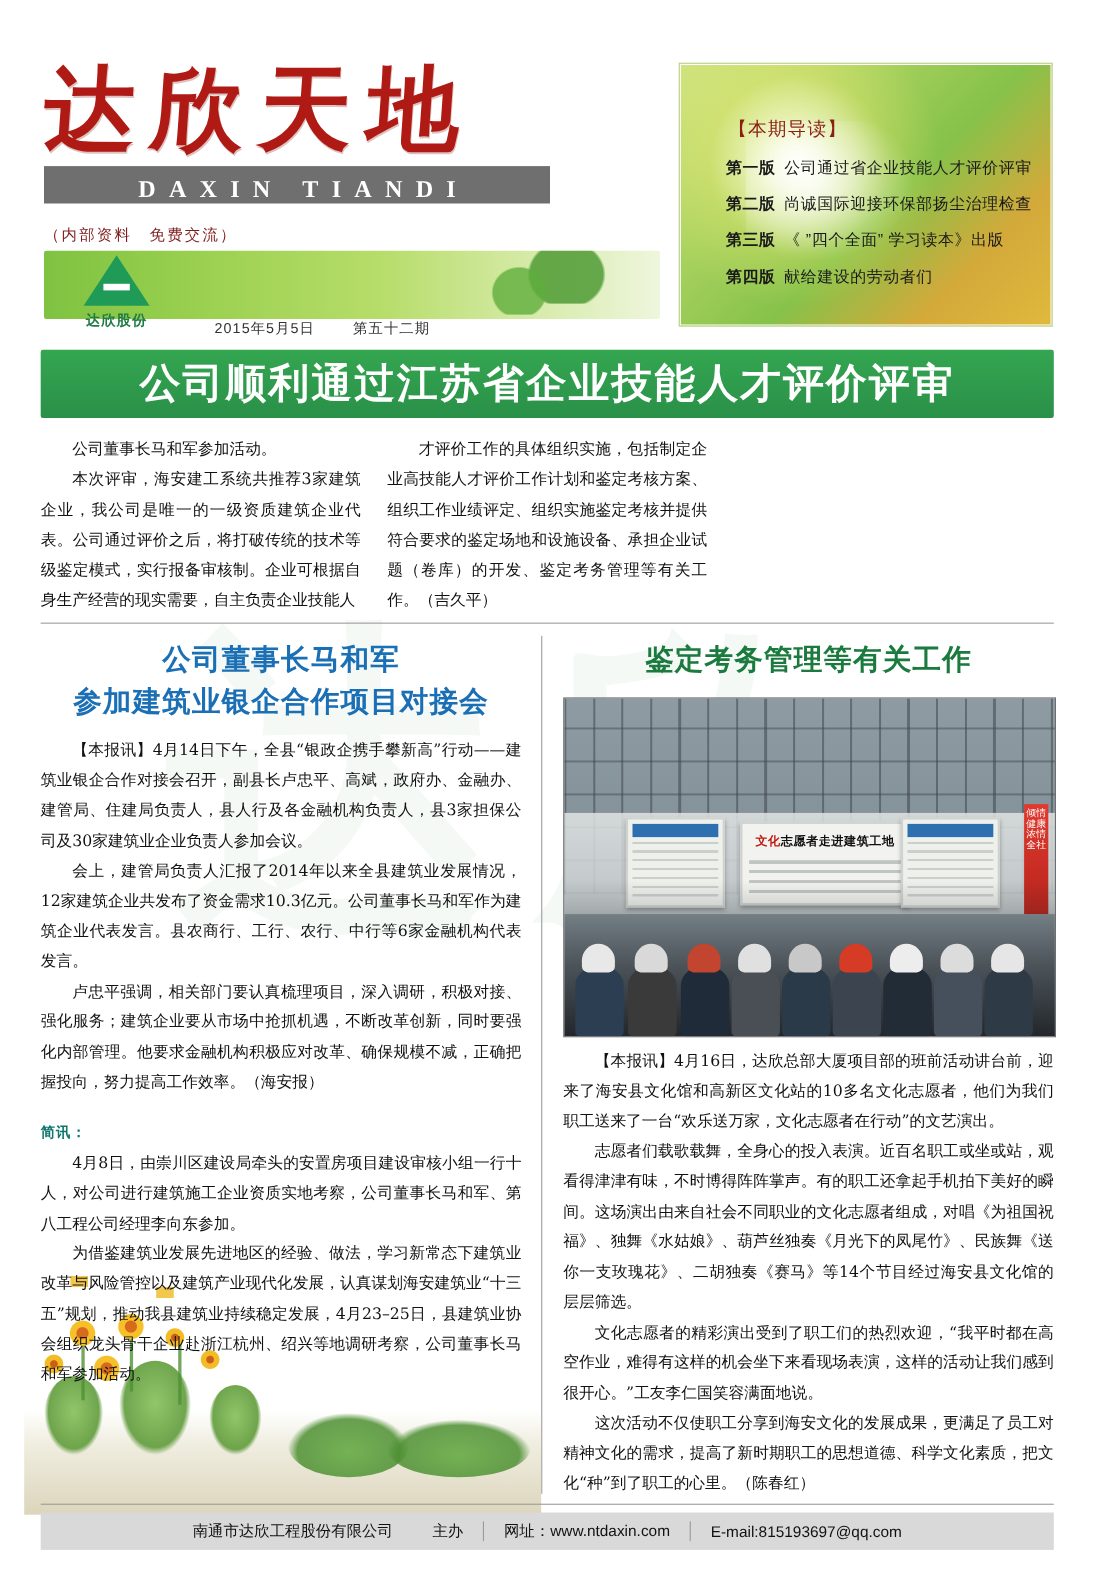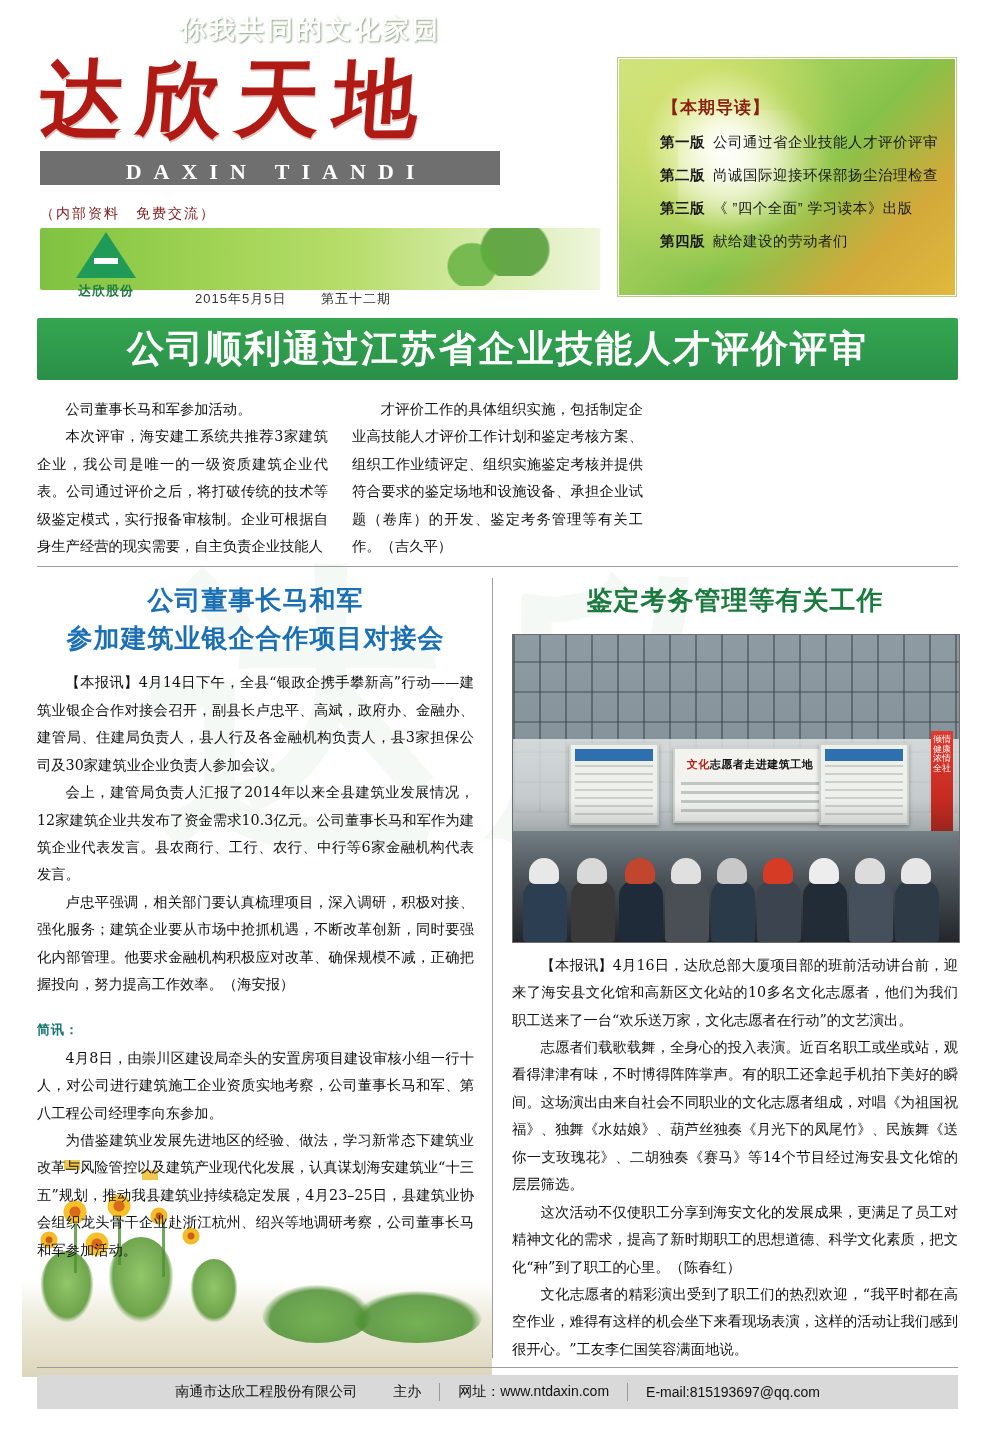--- a/index.html
+++ b/index.html
@@ -170,23 +170,23 @@
   }
   .guide-box:before {
     content:"";
     position:absolute;
     left: 60px; top: 52px;
     width: 170px; height: 140px;
     background: radial-gradient(ellipse at 35% 40%, rgba(255,255,255,0.75) 0%, rgba(255,255,255,0) 60%);
   }
   .guide-title {
     position: relative;
-    margin: 38px 0 0 44px;
+    margin: 48px 0 0 44px;
     font-size: 17px;
-    font-weight: bold;
+    font-weight: normal;
     color: #8a1f12;
     letter-spacing: 1px;
   }
   .guide-list {
     position: relative;
     margin: 14px 0 0 42px;
   }
   .guide-item {
     font-size: 14.5px;
     color: #1a1a1a;
@@ -474,21 +474,20 @@
 
     <div class="logo-block">
       <div class="logo-title">达欣天地</div>
       <div class="logo-pinyin-wrap">
         <div class="logo-pinyin">DAXIN TIANDI</div>
       </div>
       <div class="logo-sub">（内部资料　免费交流）</div>
     </div>
 
     <div class="green-band"></div>
-    <div class="slogan">你我共同的文化家园</div>
 
     <div class="brand-mark">
       <div class="tri"></div>
       <div class="bm-text">达欣股份</div>
     </div>
 
     <div class="date-line">
       <span>2015年5月5日</span>
       <span class="issue">第五十二期</span>
     </div>
@@ -609,22 +608,22 @@
         <div class="body" style="left:336px; bottom:0; background:#46505c;"></div>
         <div class="helmet" style="left:342px; bottom:58px; background:#dcdcdc;"></div>
         <div class="body" style="left:382px; bottom:0; background:#2e3a46;"></div>
         <div class="helmet" style="left:388px; bottom:58px; background:#e6e6e6;"></div>
       </div>
     </div>
 
     <div class="body-text" style="margin-top:9px;">
       <p>【本报讯】4月16日，达欣总部大厦项目部的班前活动讲台前，迎来了海安县文化馆和高新区文化站的10多名文化志愿者，他们为我们职工送来了一台“欢乐送万家，文化志愿者在行动”的文艺演出。</p>
       <p>志愿者们载歌载舞，全身心的投入表演。近百名职工或坐或站，观看得津津有味，不时博得阵阵掌声。有的职工还拿起手机拍下美好的瞬间。这场演出由来自社会不同职业的文化志愿者组成，对唱《为祖国祝福》、独舞《水姑娘》、葫芦丝独奏《月光下的凤尾竹》、民族舞《送你一支玫瑰花》、二胡独奏《赛马》等14个节目经过海安县文化馆的层层筛选。</p>
+      <p>文化志愿者的精彩演出受到了职工们的热烈欢迎，“我平时都在高空作业，难得有这样的机会坐下来看现场表演，这样的活动让我们感到很开心。”工友李仁国笑容满面地说。</p>
       <p>这次活动不仅使职工分享到海安文化的发展成果，更满足了员工对精神文化的需求，提高了新时期职工的思想道德、科学文化素质，把文化“种”到了职工的心里。（陈春红）</p>
-      <p>文化志愿者的精彩演出受到了职工们的热烈欢迎，“我平时都在高空作业，难得有这样的机会坐下来看现场表演，这样的活动让我们感到很开心。”工友李仁国笑容满面地说。</p>
     </div>
   </div>
 
   <div class="rule-h r2"></div>
 
   <div class="footer">
     <div class="f-item">南通市达欣工程股份有限公司</div>
     <div class="f-item">主办</div>
     <div class="sep"></div>
     <div class="f-item">网址：www.ntdaxin.com</div>

